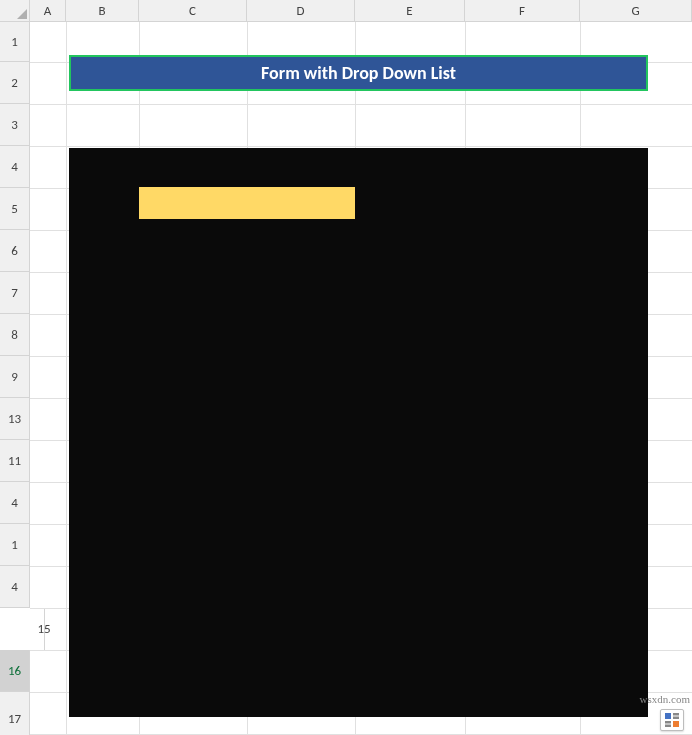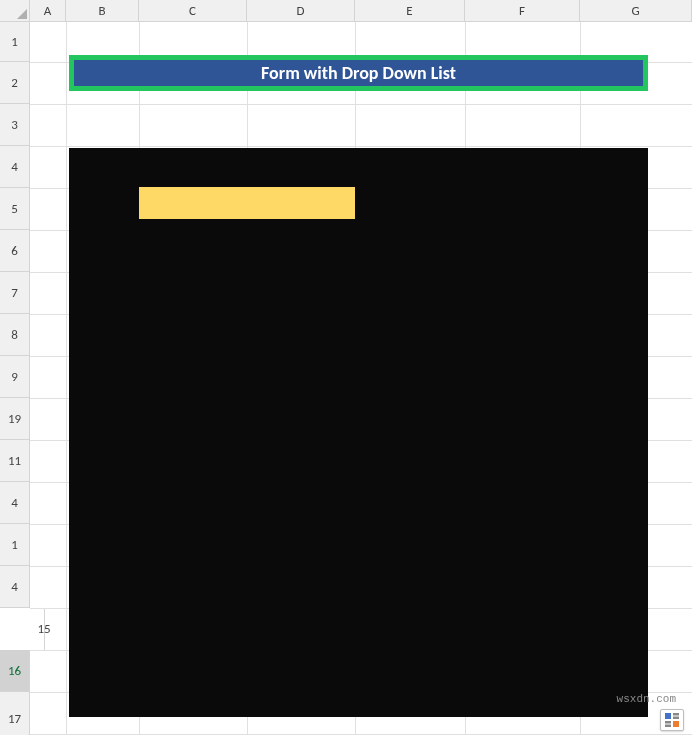--- a/index.html
+++ b/index.html
@@ -82,21 +82,21 @@
     }
     .title-banner {
       position: absolute;
       background: #2f5597;
       color: #ffffff;
       font-weight: bold;
       font-size: 18px;
       display: flex;
       align-items: center;
       justify-content: center;
-      border: 5px solid #22c55e;
+      border: 2px solid #22c55e;
       left: 39px;
       top: 33px;
       width: 579px;
       height: 36px;
     }
     .black-panel {
       position: absolute;
       background: #0a0a0a;
       left: 39px;
       top: 126px;
@@ -120,25 +120,25 @@
     }
     .gridlines-h {
       position: absolute;
       left: 0;
       right: 0;
       height: 1px;
       background: #e0e0e0;
     }
     .watermark {
       position: absolute;
-      right: 16px;
+      right: 2px;
       bottom: 30px;
       font-size: 11px;
       color: #888;
-      font-family: Liberation Mono, monospace;
+      font-family: Liberation Serif, serif;
     }
     .quick-analysis {
       position: absolute;
       right: 8px;
       bottom: 4px;
       width: 24px;
       height: 22px;
       background: #ffffff;
       border: 1px solid #bdbdbd;
       border-radius: 2px;
@@ -169,21 +169,21 @@
 <div class="rows-area" id="rows-area">
     <div class="row-header" style="height: 40px;">1</div>
     <div class="row-header" style="height: 42px;">2</div>
     <div class="row-header" style="height: 42px;">3</div>
     <div class="row-header" style="height: 42px;">4</div>
     <div class="row-header" style="height: 42px;">5</div>
     <div class="row-header" style="height: 42px;">6</div>
     <div class="row-header" style="height: 42px;">7</div>
     <div class="row-header" style="height: 42px;">8</div>
     <div class="row-header" style="height: 42px;">9</div>
-    <div class="row-header" style="height: 42px;">19</div>
+    <div class="row-header" style="height: 42px;">13</div>
     <div class="row-header" style="height: 42px;">11</div>
     <div class="row-header" style="height: 42px;">4</div>
     <div class="row-header" style="height: 42px;">1</div>
     <div class="row-header" style="height: 42px;">4</div>
     <div class="row-header" style="height: 42px; margin-left: 44px;">15</div>
     <div class="row-header selected" style="height: 42px;">16</div>
     <div class="row-header" style="height: 54px;">17</div>
   </div>
 
 <div class="body-area" id="body-area">

